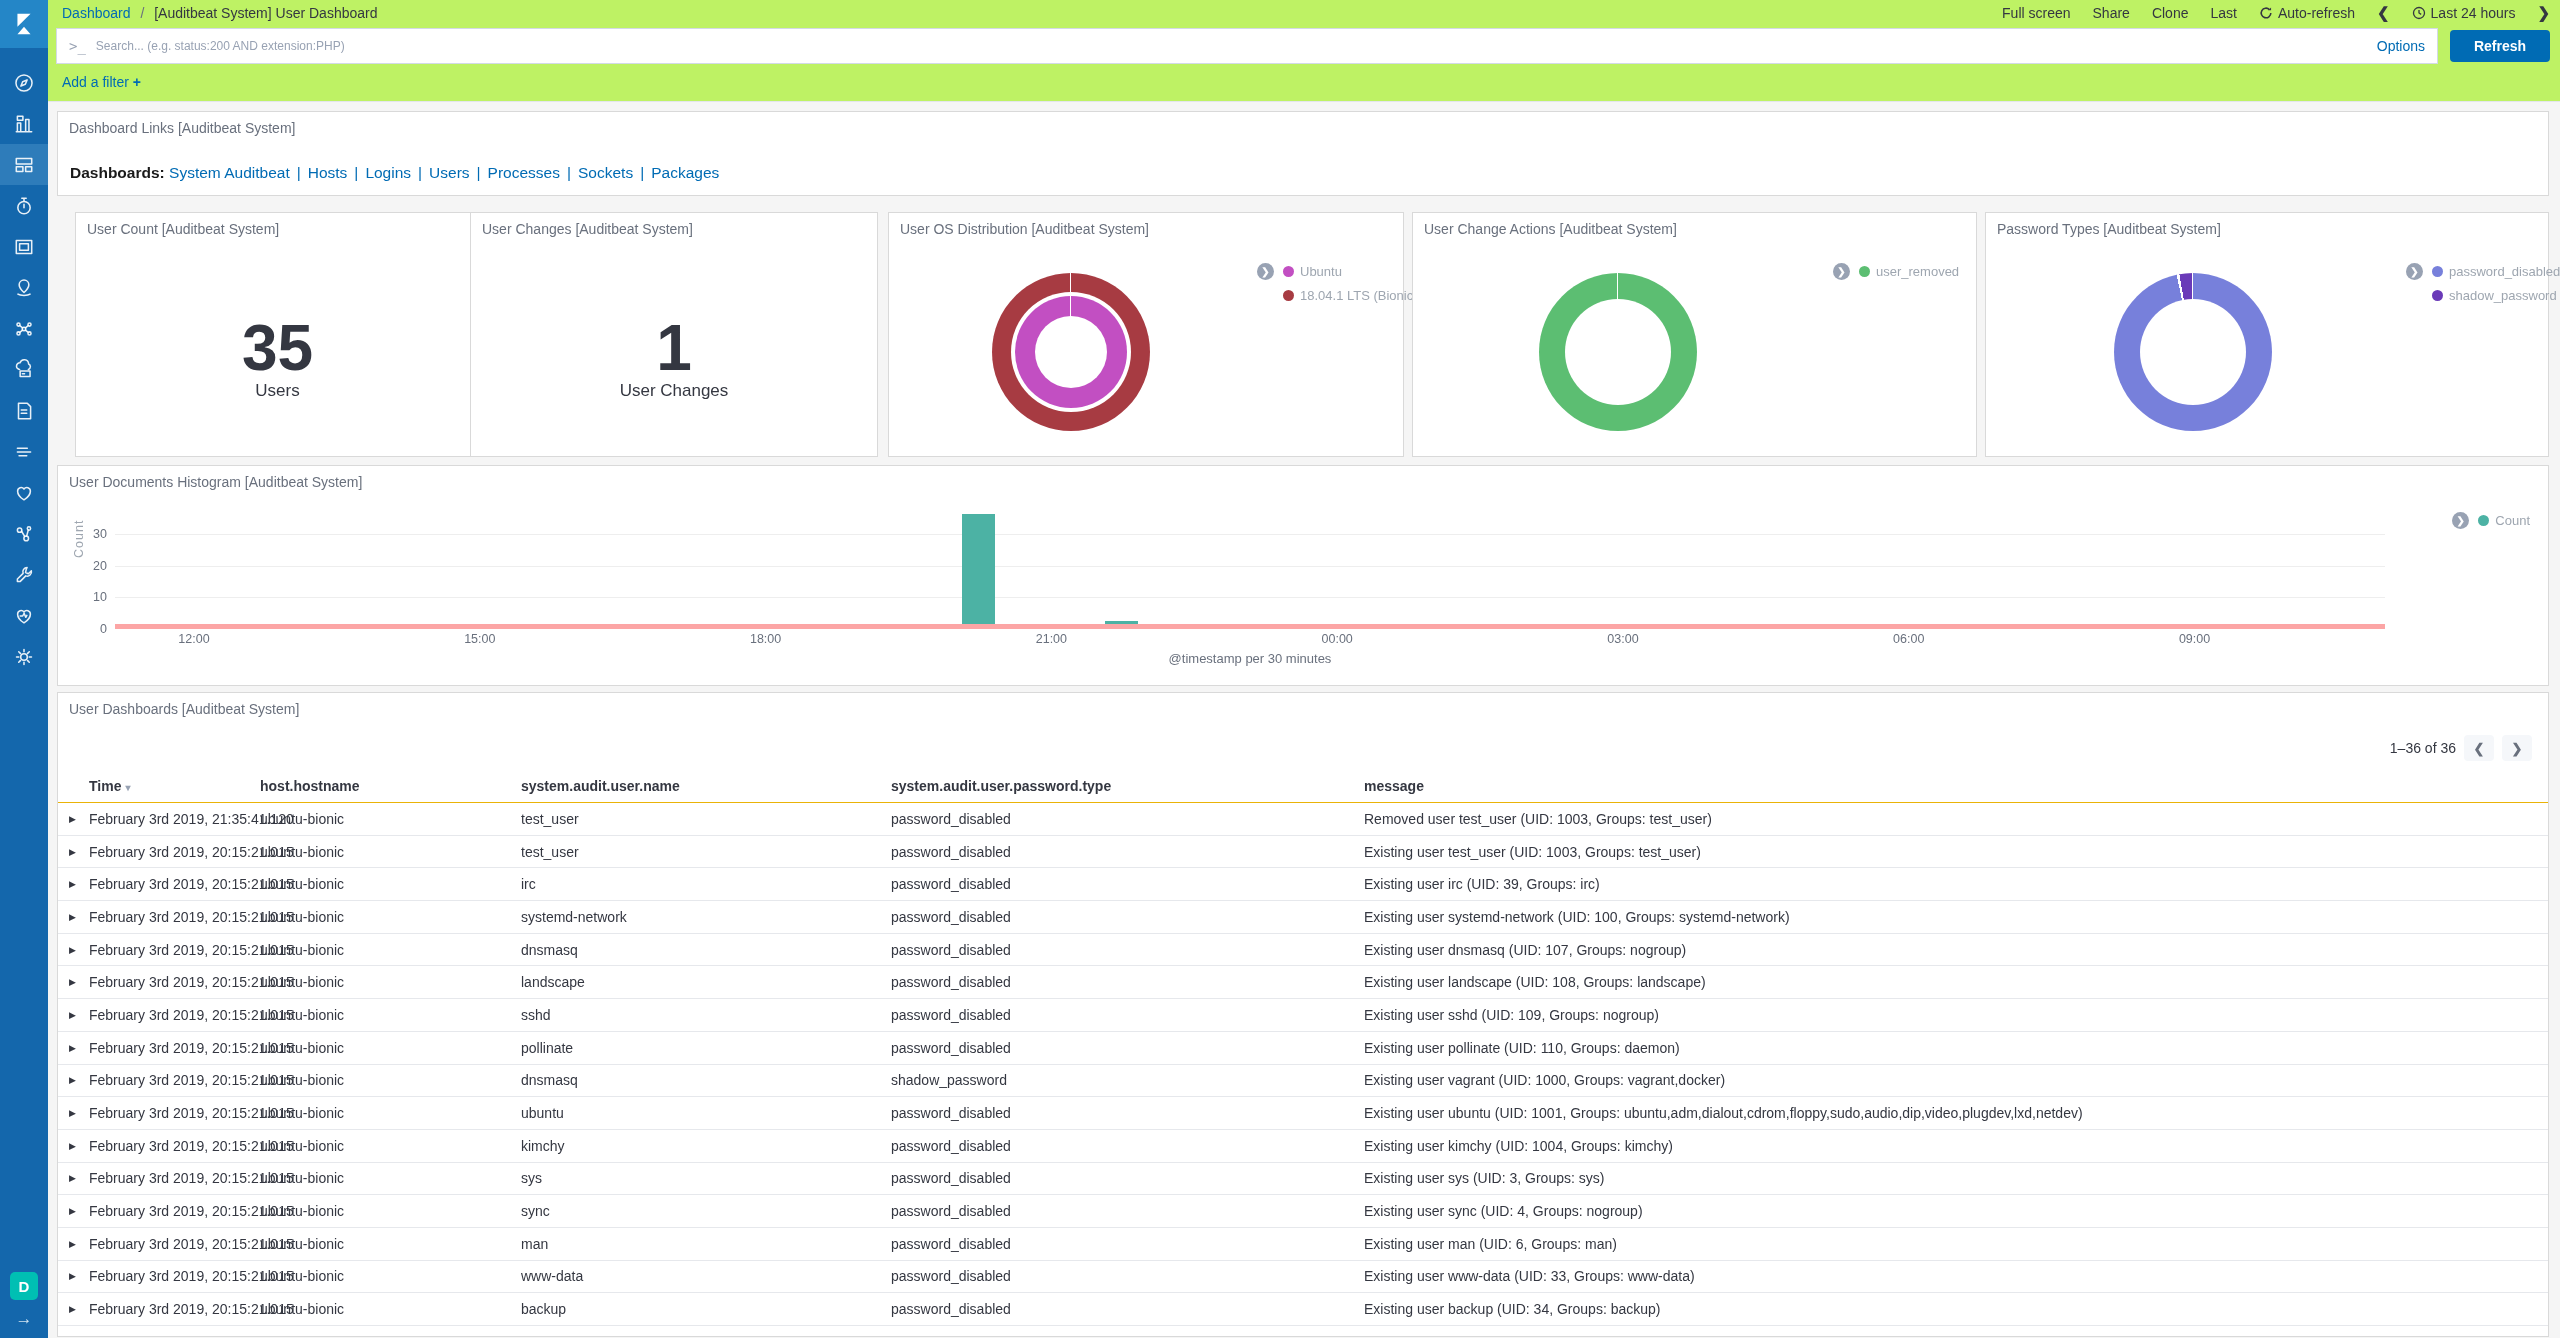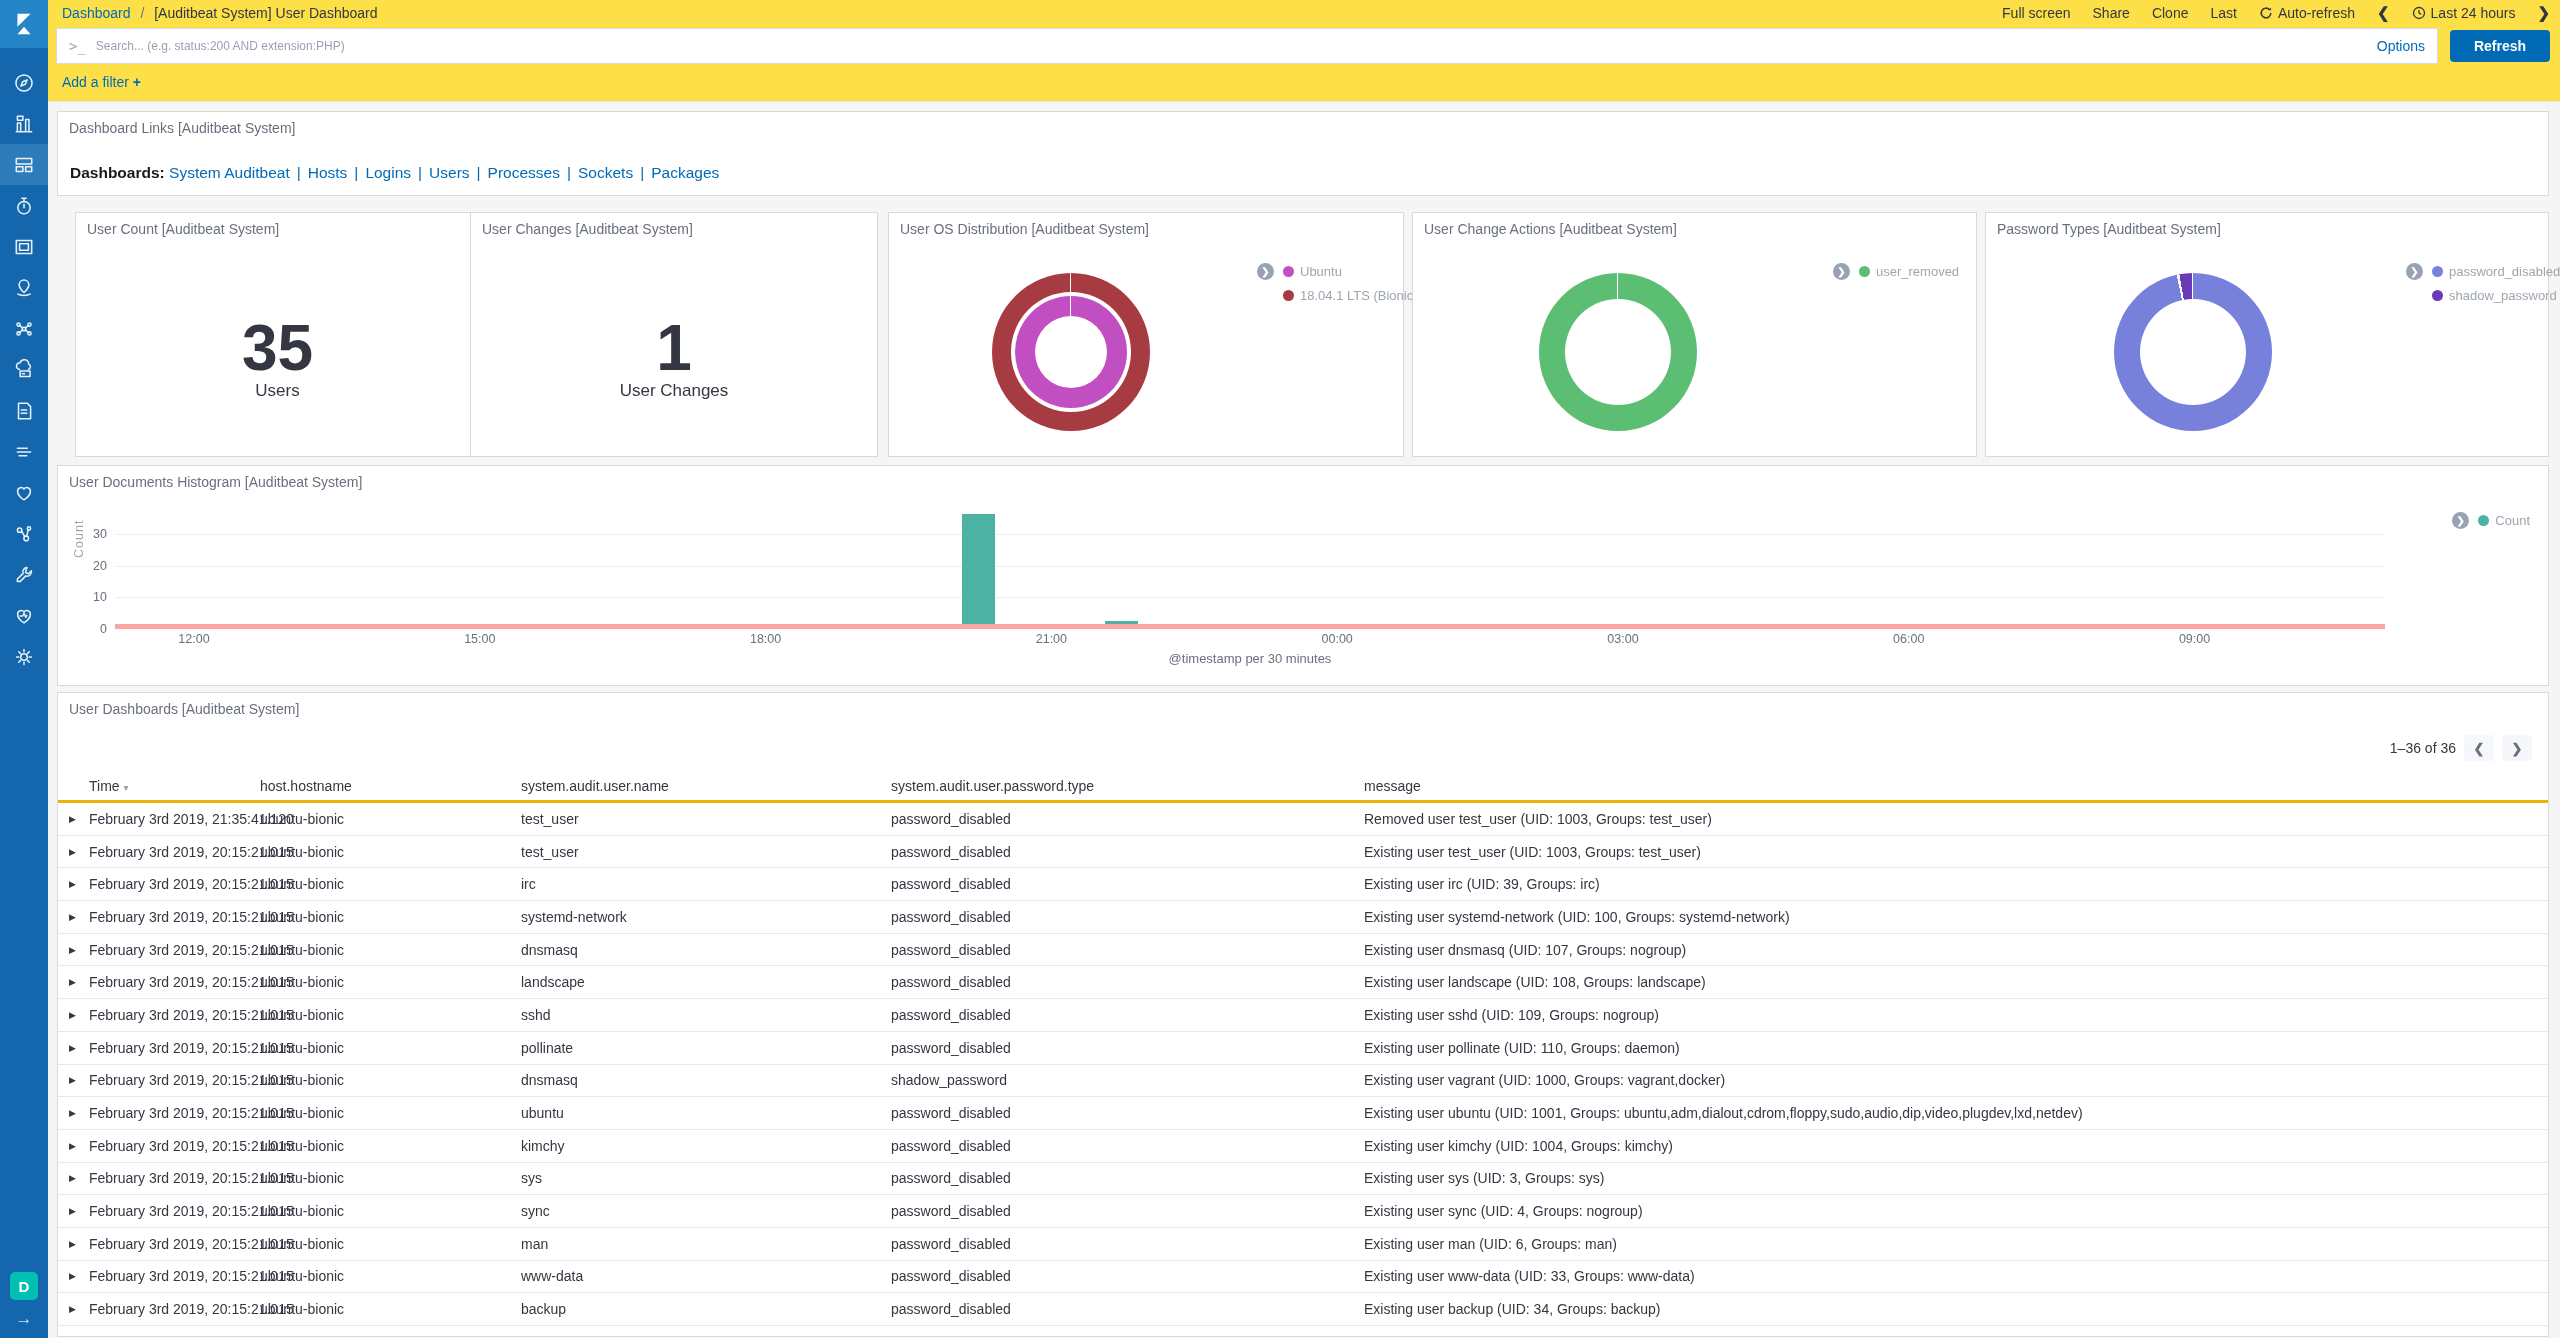--- a/index.html
+++ b/index.html
@@ -11,21 +11,21 @@
   .sidebar { position:absolute; left:0; top:0; width:48px; height:1338px; background:#1467ac; z-index:50; }
   .logo-tile { width:48px; height:48px; background:#2486c7; display:flex; align-items:center; justify-content:center; cursor:pointer; }
   .nav-item { position:absolute; left:0; width:48px; height:41px; display:flex; align-items:center; justify-content:center; cursor:pointer; }
   .nav-item.active { background:#2e7cba; }
   .nav-icon svg { display:block; }
   .space-badge { position:absolute; left:10px; top:1272px; width:28px; height:28px; border-radius:5px;
     background:#00bfb3; color:#fff; font-weight:bold; font-size:15px; display:flex; align-items:center; justify-content:center; cursor:pointer; }
   .collapse-arrow { position:absolute; left:0; top:1304px; width:48px; height:30px; display:flex; align-items:center; justify-content:center; color:#cfe3f2; font-size:17px; cursor:pointer; }
 
   
-  .topchrome { position:absolute; left:48px; top:0; width:2512px; height:102px; background:#fde047; border-bottom:1px solid #e3e6ec; }
+  .topchrome { position:absolute; left:48px; top:0; width:2512px; height:102px; background:#bef264; border-bottom:1px solid #e3e6ec; }
   .breadcrumb-bar { position:absolute; left:0; top:0; width:100%; height:26px; }
   .breadcrumb { position:absolute; left:14px; top:5px; font-size:14px; }
   .breadcrumb a { color:#006bb4; text-decoration:none; cursor:pointer; }
   .breadcrumb .sep { color:#69707d; margin:0 6px; }
   .top-actions { position:absolute; right:10px; top:4px; display:flex; align-items:center; gap:22px; font-size:14px; color:#343741; }
   .top-actions .act { cursor:pointer; display:flex; align-items:center; gap:5px; }
   .top-actions .chev { font-size:15px; font-weight:bold; color:#343741; }
   .query-row { position:absolute; left:8px; top:28px; right:10px; height:36px; }
   .query-input { position:absolute; left:0; top:0; right:112px; height:36px; background:#fff; border:1px solid #d3dae6; display:flex; align-items:center; padding:0 12px; }
   .query-prompt { font-family:"DejaVu Sans Mono", monospace; color:#98a2b3; font-size:14px; margin-right:10px; }
@@ -69,21 +69,21 @@
   .xtick { position:absolute; top:calc(100% + 8px); transform:translateX(-50%); font-size:12.5px; color:#69707d; }
   .bar { position:absolute; bottom:0; background:#4cb2a4; cursor:pointer; }
   .ylabel { position:absolute; left:14px; top:92px; transform:rotate(-90deg); transform-origin:left top; font-size:12.5px; color:#9ea6b0; letter-spacing:1px; }
   .xlabel { position:absolute; left:57px; width:2270px; top:185px; text-align:center; font-size:13px; color:#69707d; }
   .hist-legend { position:absolute; right:18px; top:46px; }
 
   
   .table-panel { left:57px; top:692px; width:2492px; height:645px; overflow:hidden; }
   .pagination { position:absolute; right:16px; top:42px; display:flex; align-items:center; gap:8px; font-size:14px; color:#343741; }
   .page-btn { width:30px; height:26px; border-radius:4px; background:#f5f7fa; border:none; color:#69707d; font-size:13px; font-weight:bold; cursor:pointer; font-family:inherit; }
-  .thead { position:absolute; left:0; top:85px; width:100%; height:25px; border-bottom:3px solid #eab308; font-size:14px; font-weight:normal; }
+  .thead { position:absolute; left:0; top:85px; width:100%; height:25px; border-bottom:1px solid #eab308; font-size:14px; font-weight:bold; }
   .th { position:absolute; top:0; white-space:nowrap; }
   .th .sort-caret { color:#98a2b3; font-size:10px; margin-left:4px; }
   .tbody { position:absolute; left:0; top:110px; width:100%; }
   .trow { position:relative; width:100%; height:32.7px; border-bottom:1px solid #e6e8ec; font-size:14px; }
   .td { position:absolute; top:50%; transform:translateY(-50%); white-space:nowrap; color:#343741; }
   .expand-caret { position:absolute; left:11px; top:50%; transform:translateY(-50%); font-size:9px; color:#343741; cursor:pointer; }
   .col-time { left:31px; } .col-host { left:202px; } .col-user { left:463px; } .col-pwd { left:833px; } .col-msg { left:1306px; }
 </style>
 </head>
 <body>

